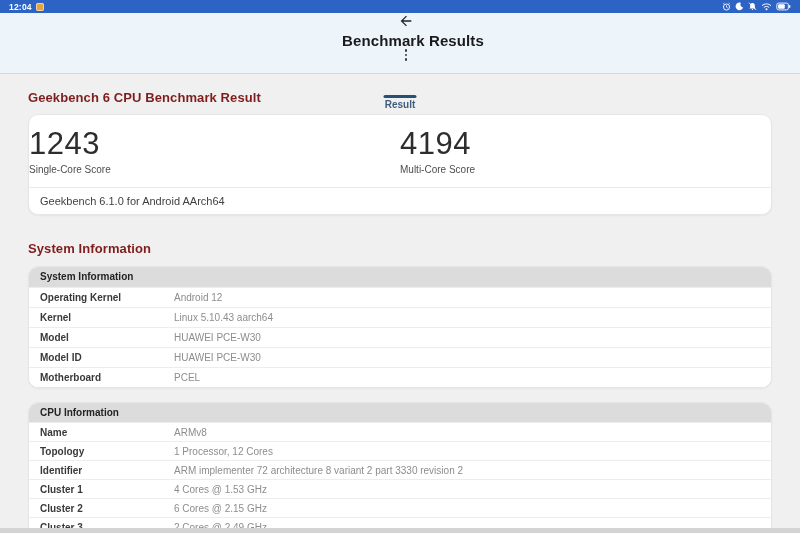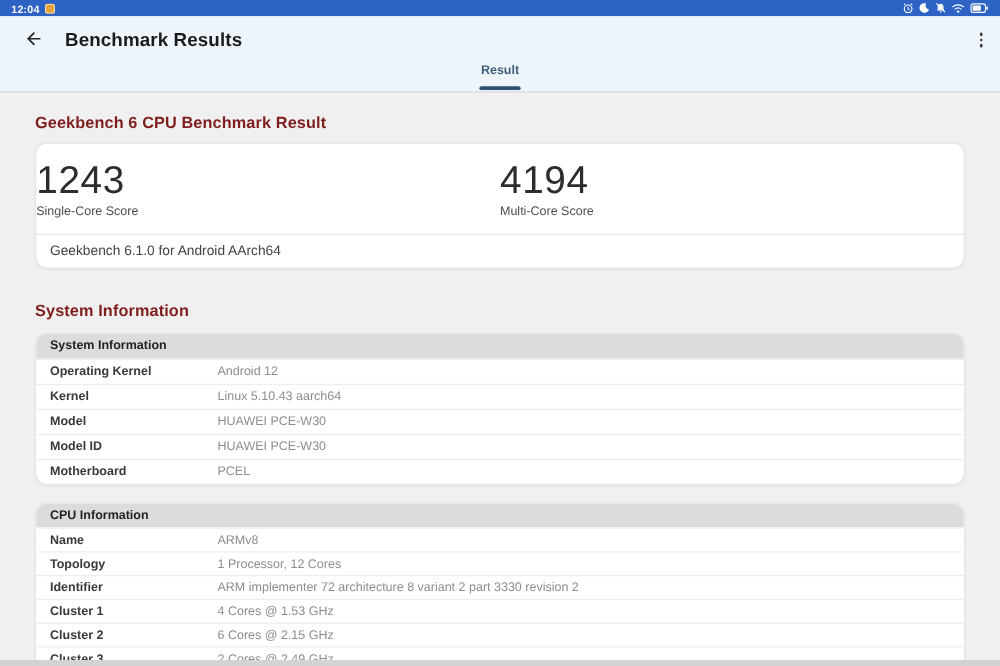--- a/index.html
+++ b/index.html
@@ -21,28 +21,28 @@
     background:var(--badge-orange, #e5a33c);
     box-shadow:inset 0 0 0 1px rgba(255,255,255,0.55);
   }
   .sb-right { display:flex; align-items:center; gap:4px; }
   .sb-right svg { display:block; }
   
   .appbar {
     background:var(--header-bg, #edf5fa);
     border-bottom:1px solid #d8d9db;
   }
-  .appbar-row { height:38px; display:flex; align-items:center; padding:0 4px 0 16px; }
+  .appbar-row { height:38px; display:flex; align-items:center; padding:0 4px 0 16px;flex-direction:column; }
   .back-btn, .menu-btn { background:none; border:none; cursor:pointer; display:flex; align-items:center; justify-content:center; width:22px; height:22px; padding:0; }
   .page-title { margin-left:14px; font-size:15px; font-weight:bold; color:#1b1b1d; letter-spacing:0.1px; }
   .appbar-spacer { flex:1; }
   .kebab { display:flex; flex-direction:column; gap:2px; align-items:center; }
   .kebab i { width:2.5px; height:2.5px; border-radius:50%; background:#3a3a3c; display:block; }
   .tabbar { height:22px; display:flex; justify-content:center; }
-  .tab { position:relative; display:flex; align-items:flex-start; justify-content:center; padding:0 3px; cursor:pointer; }
+  .tab { position:relative; display:flex; align-items:flex-start; justify-content:center; padding:0 3px; cursor:pointer;margin-top:48px; }
   .tab-label { font-size:10px; font-weight:bold; color:var(--tab-text, #3f5d7d); }
   .tab-ind {
     position:absolute; bottom:1px; left:50%; transform:translateX(-50%);
     width:33px; height:3px; border-radius:1.5px;
     background:var(--tab-accent, #2b4f72);
   }
   
   .content { padding:0 28px; }
   .section-heading { font-size:13px; font-weight:bold; color:#7f1d1d; letter-spacing:0.1px; }
   .h-result { margin-top:16px; margin-bottom:9px; }

